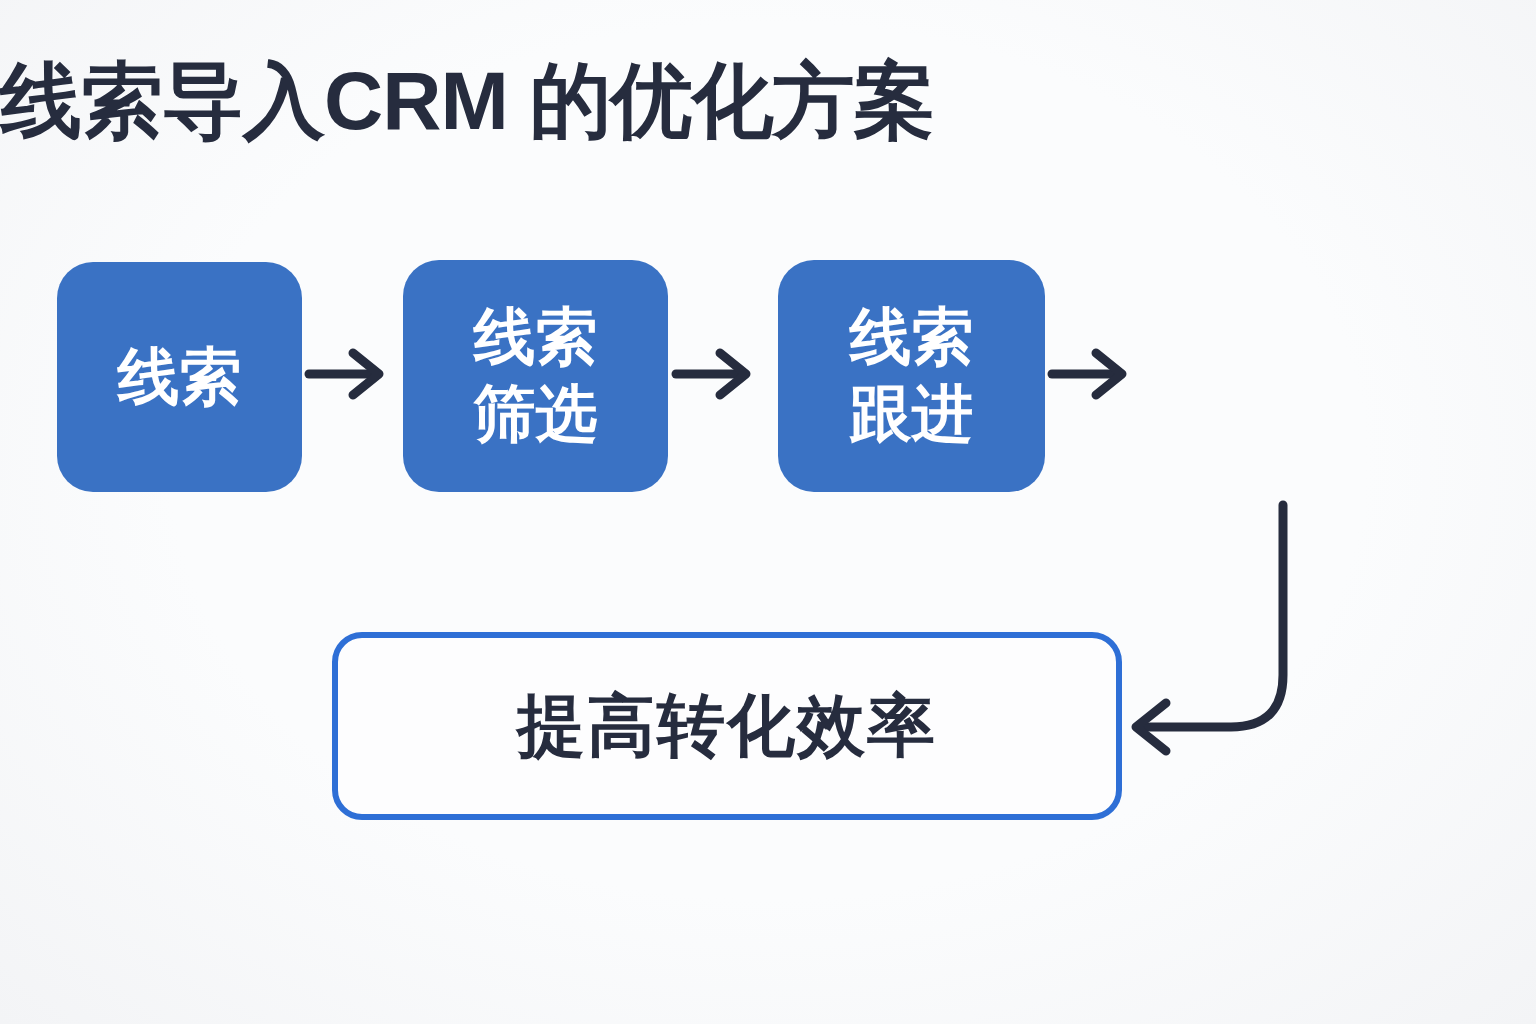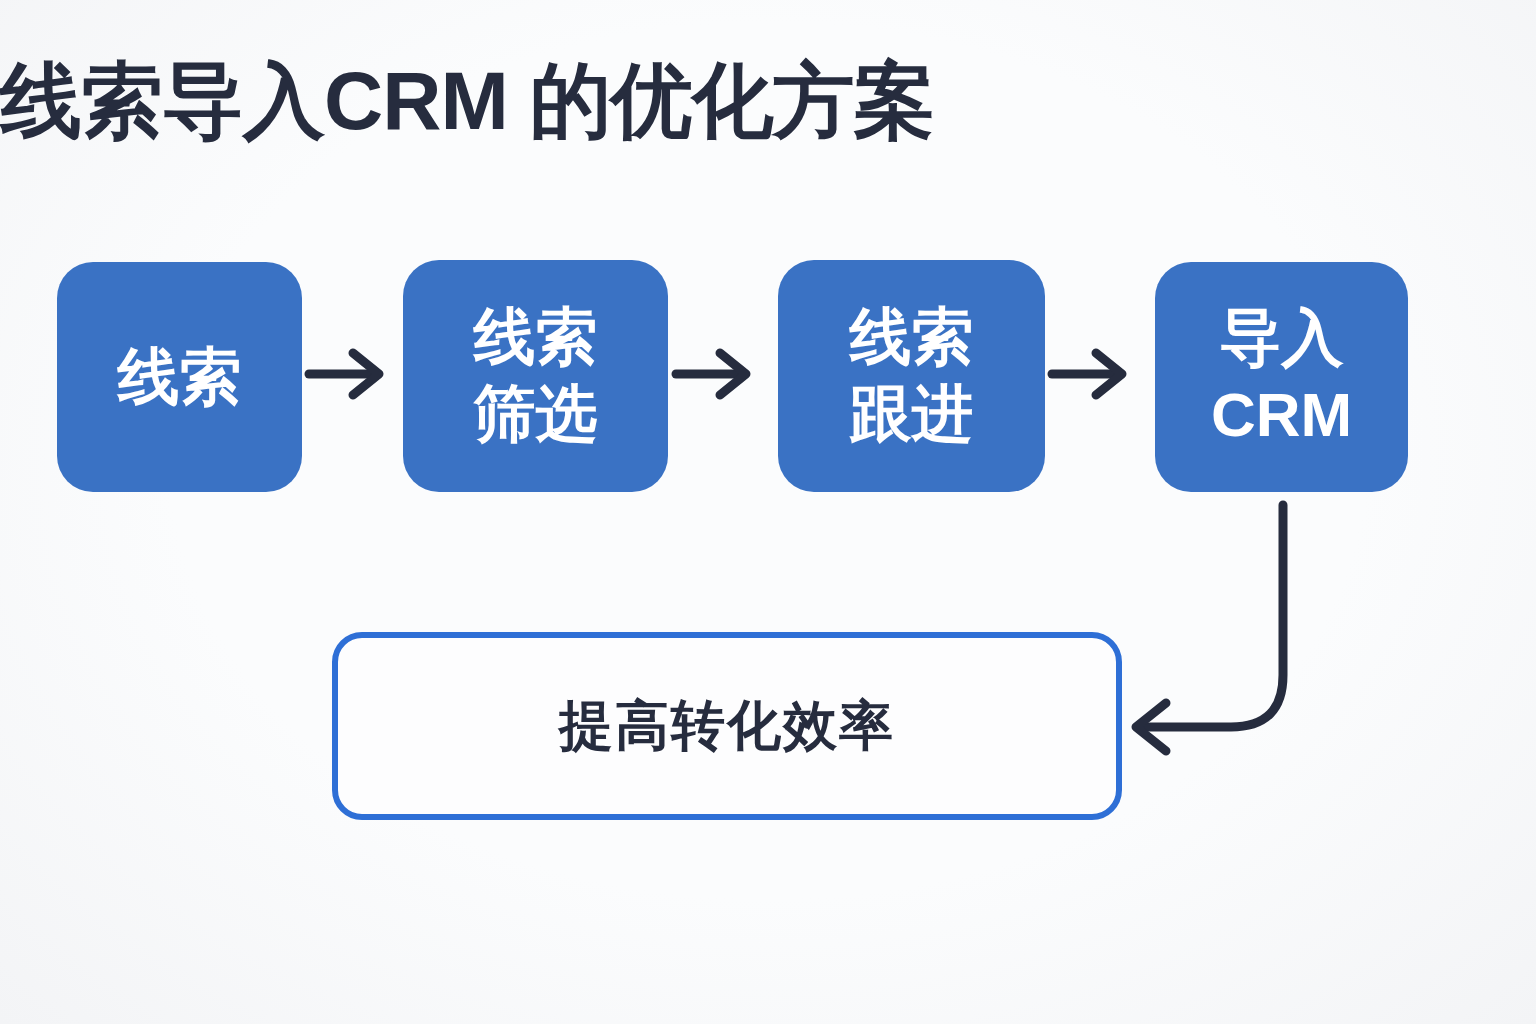--- a/index.html
+++ b/index.html
@@ -40,21 +40,21 @@
   .arrow-1{left:303px;  top:342px;}
   .arrow-2{left:670px;  top:342px;}
   .arrow-3{left:1046px; top:342px;}
   .elbow  {left:1100px; top:497px;}
   .result{
     position:absolute; left:332px; top:632px; width:790px; height:188px;
     background:var(--result-fill); border:6px solid var(--result-border);
     border-radius:30px; display:flex; align-items:center; justify-content:center;
   }
   .result-label{
-    font-size:54px; font-weight:700; color:var(--result-text); letter-spacing:2px;
+    font-size:68px; font-weight:700; color:var(--result-text); letter-spacing:2px;
   }
 </style>
 </head>
 <body>
 
 <div class="canvas">
 
   <div class="title">线索导入CRM 的优化方案</div>
 
   <div class="node node-1">
@@ -79,24 +79,20 @@
   <div class="node node-3">
     <span class="node-label">线索
 跟进</span>
   </div>
 
   <svg class="arrow arrow-3" width="96" height="64" viewBox="0 0 96 64" fill="none">
     <path d="M6 32 H72" stroke="currentColor" stroke-width="9" stroke-linecap="round"></path>
     <path d="M50 11 L76 32 L50 53" stroke="currentColor" stroke-width="9" stroke-linecap="round" stroke-linejoin="round" fill="none"></path>
   </svg>
 
-  <div class="node node-4">
-    <span class="node-label">导入
-CRM</span>
-  </div>
 
   <svg class="arrow elbow" width="220" height="265" viewBox="0 0 220 265" fill="none">
     <path d="M183 8 L183 178 Q183 230 131 230 L42 230" stroke="currentColor" stroke-width="9" stroke-linecap="round" fill="none"></path>
     <path d="M66 206 L36 230 L66 254" stroke="currentColor" stroke-width="9" stroke-linecap="round" stroke-linejoin="round" fill="none"></path>
   </svg>
 
   <div class="result">
     <span class="result-label">提高转化效率</span>
   </div>
 

